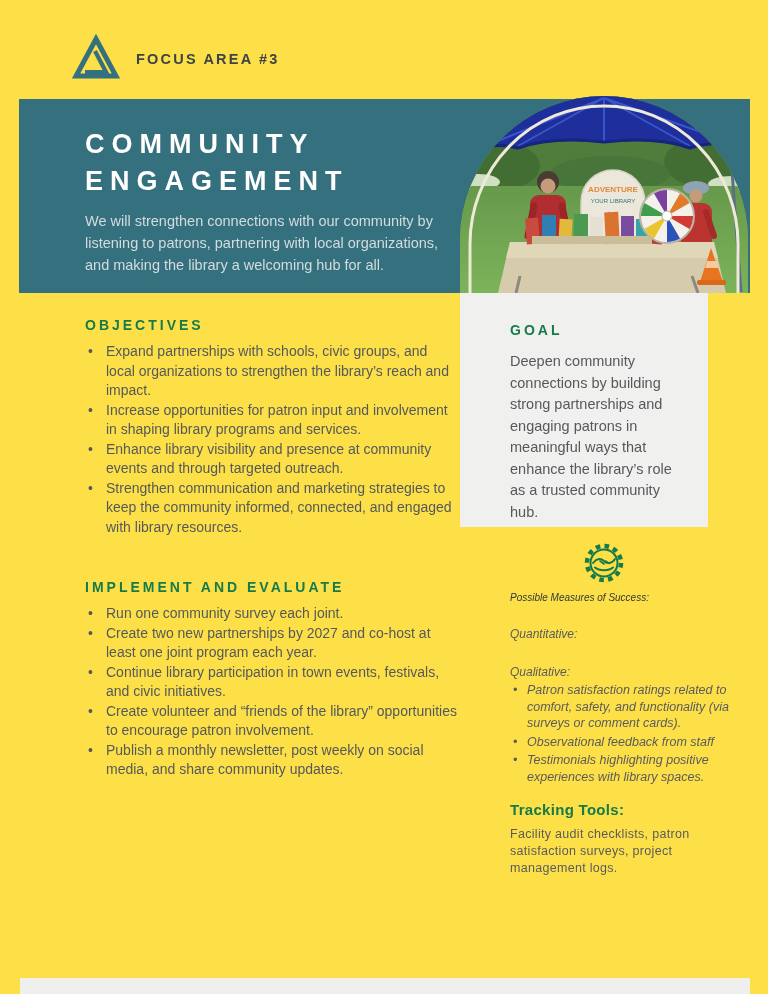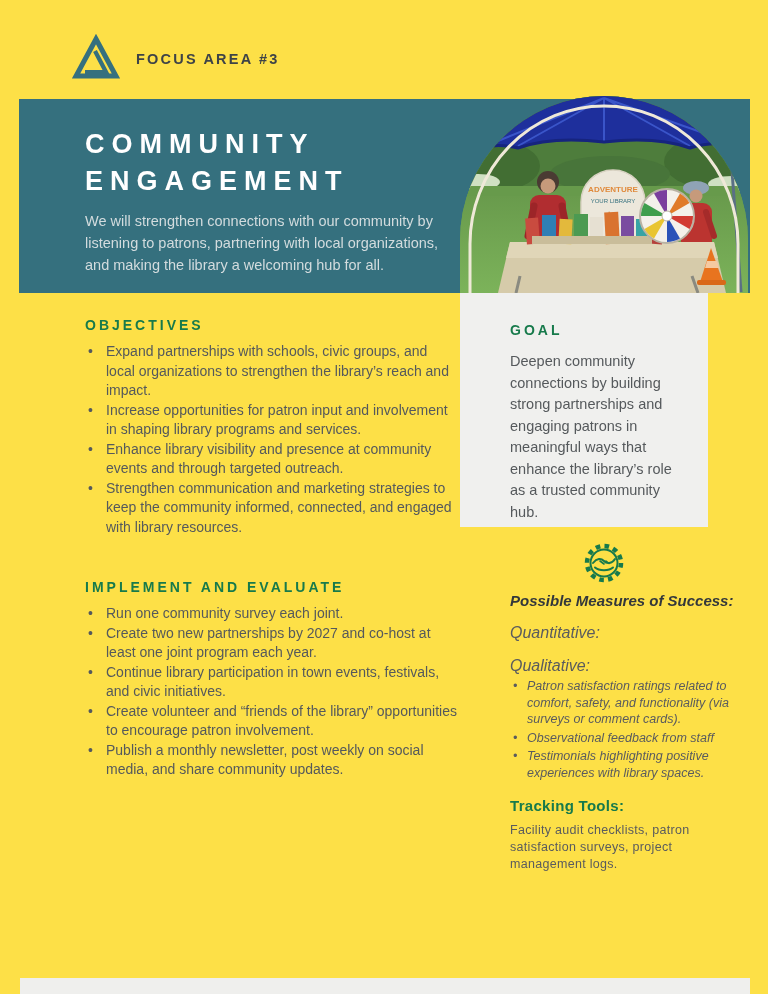--- a/index.html
+++ b/index.html
@@ -35,22 +35,22 @@
   .goal-text{margin-top:13px;font-size:14.5px;line-height:21.5px;color:#55595C;}
   
   .left-col{position:absolute;left:85px;top:317px;width:372px;}
   .bullets{list-style:none;margin:9px 0 0 0;padding:0;font-size:14px;line-height:19.5px;color:#55595C;}
   .bullets li{position:relative;padding-left:21px;}
   .bullets li::before{content:"•";position:absolute;left:3px;top:0;color:#55595C;}
   .h-implement{margin-top:42px;}
   
   .icon-wrap{position:absolute;left:578px;top:537px;width:52px;height:52px;}
   .measures{position:absolute;left:510px;top:592px;width:228px;}
-  .measures-heading{font-size:15px;font-weight:bold;font-style:italic;color:#33373B;}
-  .m-label{margin-top:15px;font-size:16px;font-style:italic;color:#5A5B5E;}
+  .measures-heading{font-size:10px;font-weight:normal;font-style:italic;color:#33373B;}
+  .m-label{margin-top:24px;font-size:12px;font-style:italic;color:#5A5B5E;}
   .m-list{list-style:none;margin:3px 0 0 0;padding:0;font-size:12.5px;font-style:italic;
     line-height:16.5px;color:#5A5B5E;}
   .m-list li{position:relative;padding-left:17px;margin-top:2px;}
   .m-list li::before{content:"•";position:absolute;left:3px;top:0;}
   .tracking-heading{margin-top:16px;font-size:15px;font-weight:bold;color:#177A4B;letter-spacing:0.3px;}
   .tracking-text{margin-top:8px;font-size:12.5px;line-height:17px;color:#5A5B5E;letter-spacing:0.3px;}
   .footer-bar{position:absolute;left:20px;top:978px;width:730px;height:16px;background:#EFEFED;}
 </style>
 </head>
 <body>

